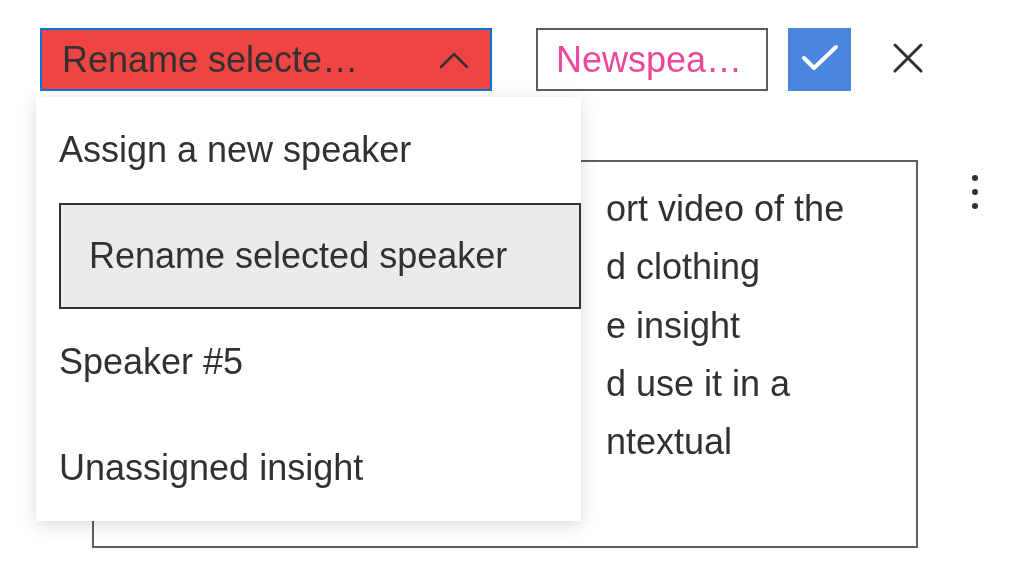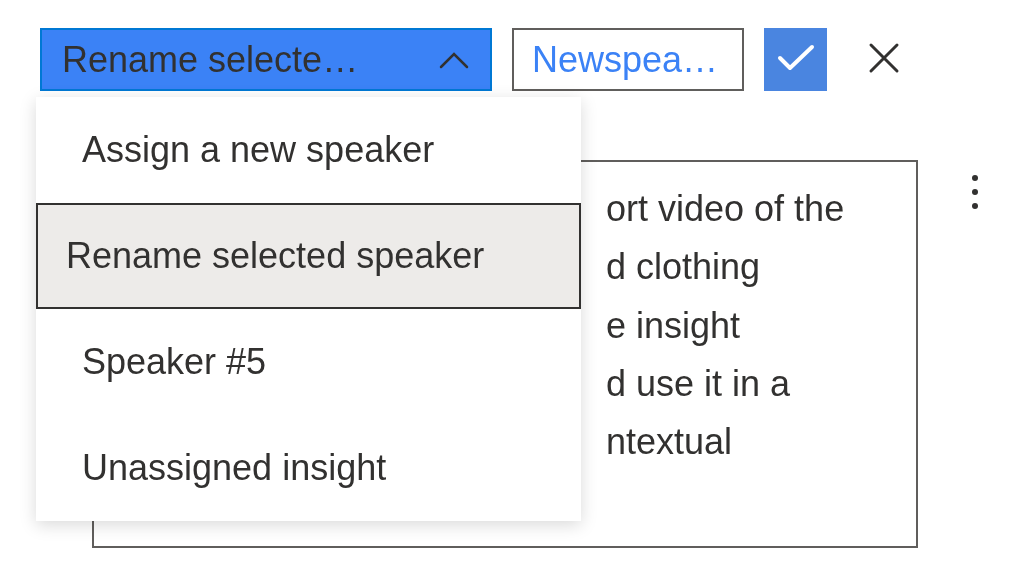--- a/index.html
+++ b/index.html
@@ -21,21 +21,21 @@
       align-items: center;
       gap: 20px;
     }
     .dropdown-trigger {
       display: flex;
       align-items: center;
       justify-content: space-between;
       height: 63px;
       width: 452px;
       border: 2px solid #0078d4;
-      background: #3b82f6;
+      background: #ef4444;
       padding: 0 20px;
       cursor: pointer;
       font-size: 36px;
       color: #323130;
     }
     .dropdown-trigger .label {
       white-space: nowrap;
       overflow: hidden;
       text-overflow: ellipsis;
       flex: 1;
@@ -50,24 +50,25 @@
       margin-left: 30px;
       flex-shrink: 0;
     }
     .input-field {
       height: 63px;
       width: 232px;
       border: 2px solid #605e5c;
       background: #fff;
       font-size: 36px;
       padding: 0 18px;
-      color: #3b82f6;
+      color: #ec4899;
       white-space: nowrap;
       overflow: hidden;
       text-overflow: ellipsis;
+      margin-left: 24px;
     }
     .confirm-btn {
       width: 63px;
       height: 63px;
       background: #4a85e0;
       border: none;
       display: flex;
       align-items: center;
       justify-content: center;
       cursor: pointer;
@@ -87,30 +88,31 @@
       position: absolute;
       top: 97px;
       left: 36px;
       width: 545px;
       background: #fff;
       box-shadow: 0 4px 16px rgba(0,0,0,0.15);
       z-index: 10;
     }
     .menu-item {
       font-size: 36px;
-      padding: 30px 44px;
+      padding: 30px 21px;
       cursor: pointer;
       color: #323130;
       background: #fff;
       border: 2px solid transparent;
     }
     .menu-item.selected {
       background: #edebe9;
       border: 2px solid #323130;
       padding: 30px 28px;
+      margin-left: 23px;
     }
     .content-box {
       position: absolute;
       top: 160px;
       left: 92px;
       width: 826px;
       height: 388px;
       border: 2px solid #605e5c;
       padding: 18px 22px;
       font-size: 36px;

